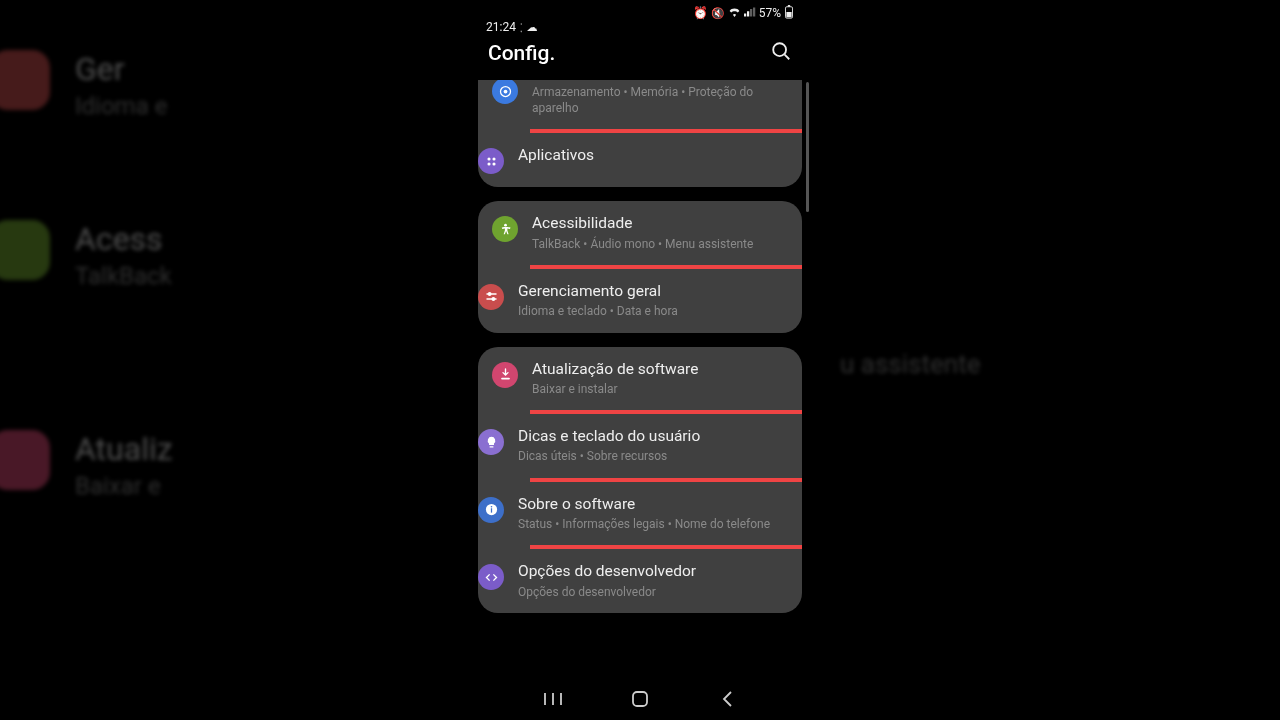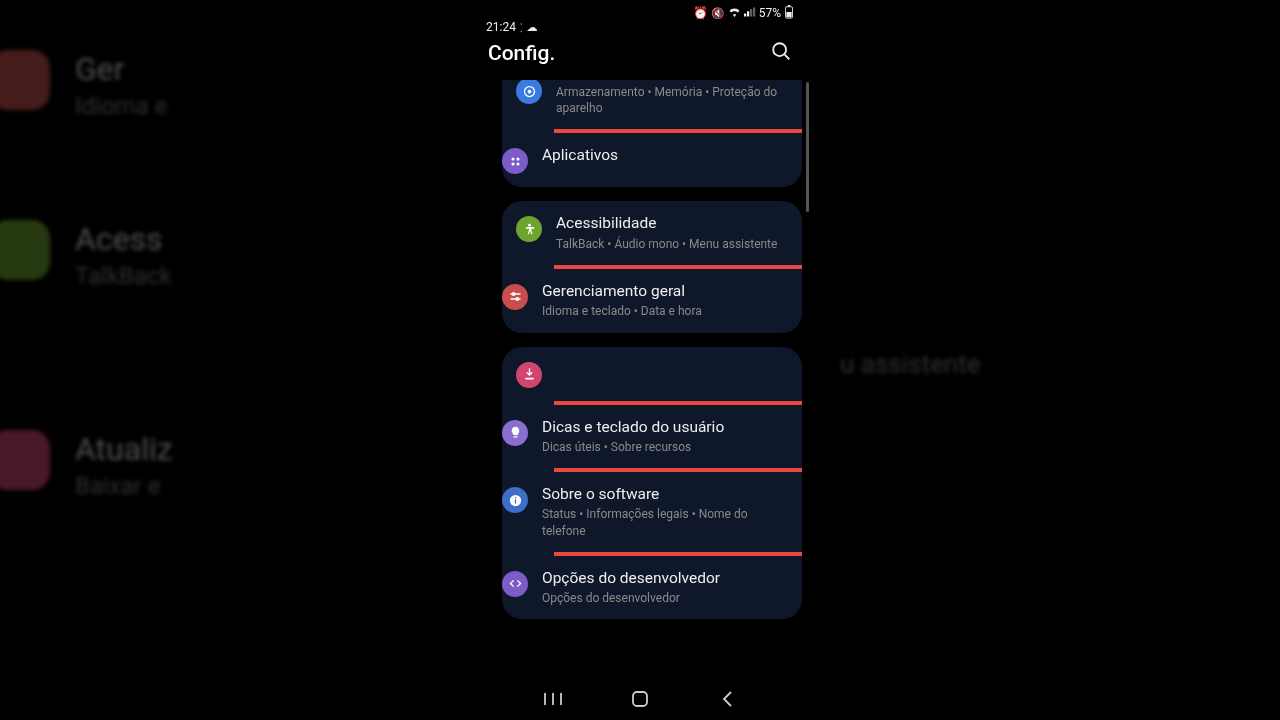--- a/index.html
+++ b/index.html
@@ -74,25 +74,24 @@
 .search-btn { color: #eee; cursor: pointer; }
 
 .content {
   flex: 1;
   overflow: hidden;
   padding: 0 8px;
   position: relative;
 }
 
 .card {
-  background: #0f172a;
+  background: #404040;
   border-radius: 20px;
   margin-bottom: 14px;
   overflow: hidden;
-  margin-left: 24px;
 }
 .card.first { border-top-left-radius: 0; border-top-right-radius: 0; margin-top: -2px; }
 
 .item {
   display: flex;
   align-items: flex-start;
   padding: 13px 14px;
   gap: 14px;
   cursor: pointer;
 }
@@ -284,20 +283,24 @@
     </div>
 
     <div class="card">
       <div class="item">
         <div class="item-icon c-pink">
           <svg viewBox="0 0 24 24" fill="#fff">
               <path d="M12 3v10m0 0l-4-4m4 4l4-4" stroke="#fff" stroke-width="2.2" fill="none" stroke-linecap="round"></path>
               <rect x="5" y="17" width="14" height="3" rx="1.5"></rect>
             </svg>
         </div>
+        <div class="item-text">
+          <div class="item-title">Atualização de software</div>
+          <div class="item-sub">Baixar e instalar</div>
+        </div>
       </div>
       <div class="item">
         <div class="item-icon c-lav">
           <svg viewBox="0 0 24 24" fill="#fff">
               <path d="M12 3a6 6 0 00-4 10.5V16h8v-2.5A6 6 0 0012 3zm-3 15h6v2h-6z"></path>
             </svg>
         </div>
         <div class="item-text">
           <div class="item-title">Dicas e teclado do usuário</div>
           <div class="item-sub">Dicas úteis  •  Sobre recursos</div>

